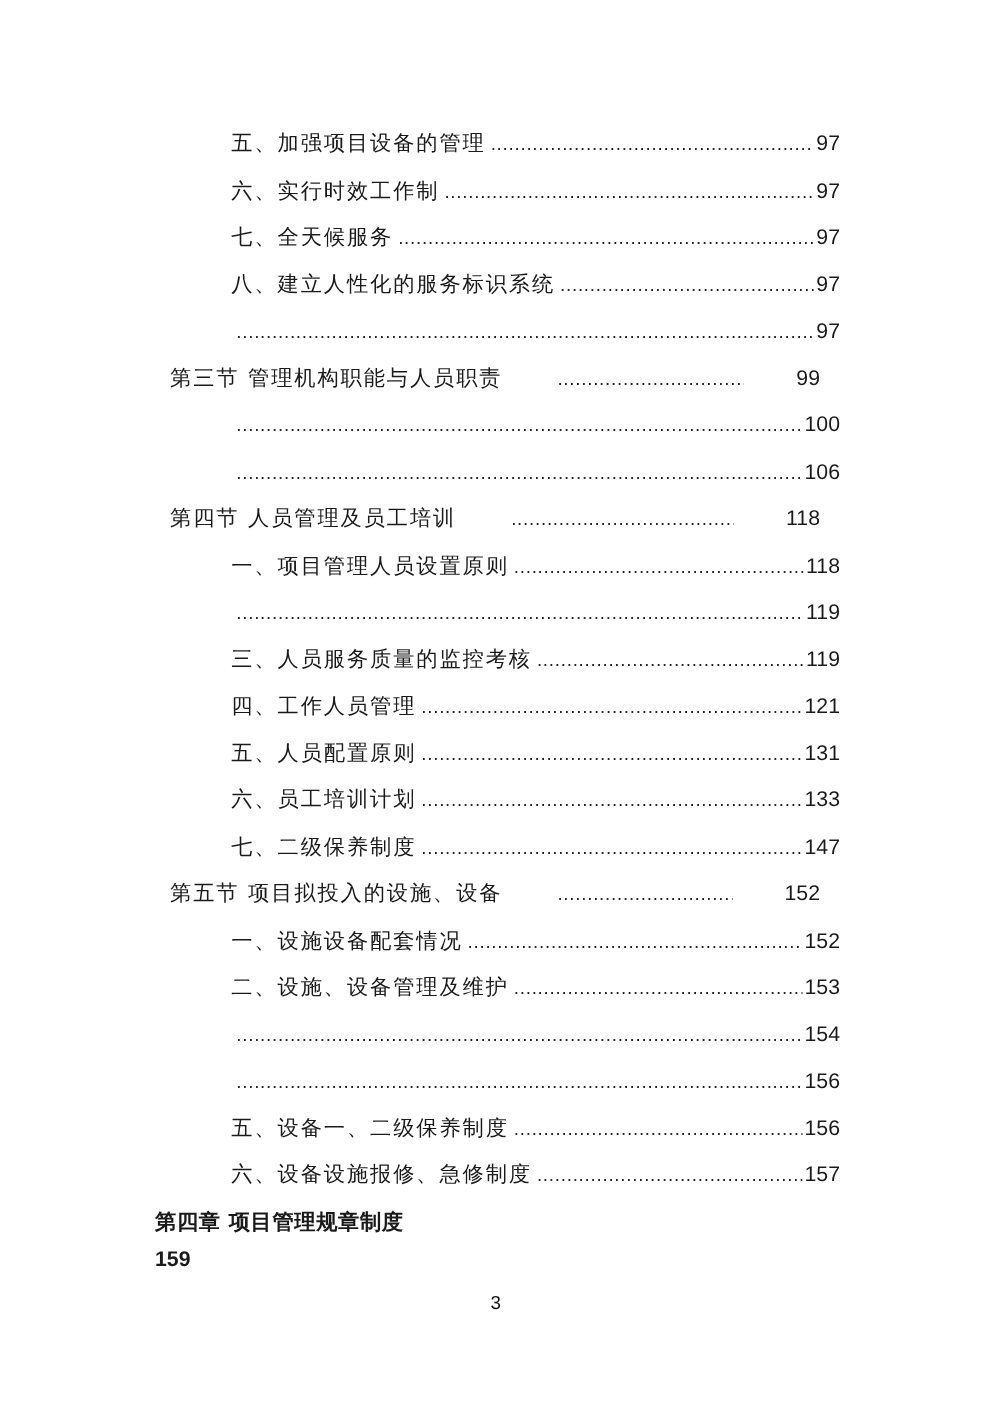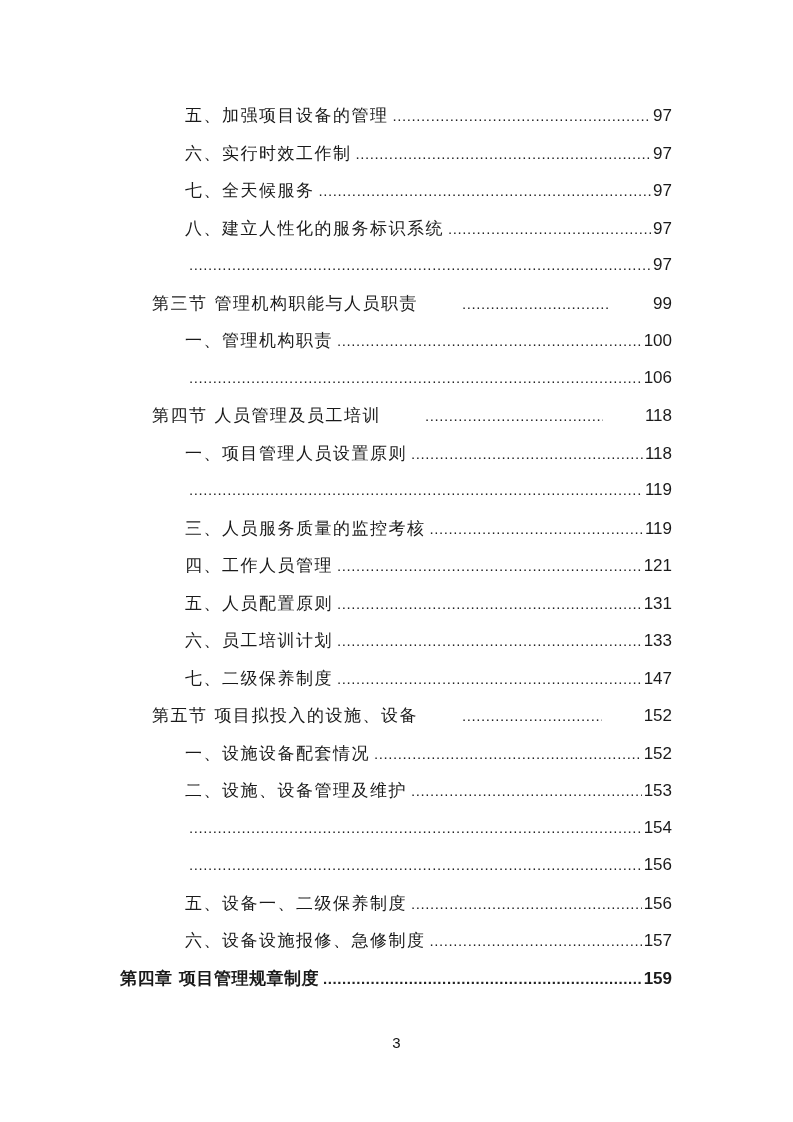--- a/index.html
+++ b/index.html
@@ -24,22 +24,22 @@
     .toc-row {
       position: absolute;
       display: flex;
       align-items: baseline;
       height: 30px;
       font-size: 17px;
       line-height: 30px;
       white-space: nowrap;
     }
     .toc-row.level-2 { left: 185px; width: 487px; }
-    .toc-row.level-1 { left: 152px; width: 520px; gap: 40px; }
-    .toc-row.level-0 { left: 120px; width: 552px; font-weight: bold; }
+    .toc-row.level-1 { left: 136px; width: 520px; gap: 40px; }
+    .toc-row.level-0 { left: 120px; width: 552px; font-weight: bold; flex-direction: column; }
     .toc-title {
       flex: 0 0 auto;
       letter-spacing: 1.5px;
     }
     .toc-row.level-0 .toc-title { letter-spacing: 0.5px; }
     .toc-leader {
       flex: 1 1 auto;
       overflow: hidden;
       margin: 0 2px 0 4px;
       font-family: "Liberation Sans", sans-serif;
@@ -94,21 +94,20 @@
   <div class="toc-row level-2" style="top:150px">
     <span class="toc-leader"></span>
     <span class="toc-page">97</span>
   </div>
   <div class="toc-row level-1" style="top:187.5px">
     <span class="toc-title">第三节 管理机构职能与人员职责</span>
     <span class="toc-leader"></span>
     <span class="toc-page">99</span>
   </div>
   <div class="toc-row level-2" style="top:225px">
-    <span class="toc-title">一、管理机构职责</span>
     <span class="toc-leader"></span>
     <span class="toc-page">100</span>
   </div>
   <div class="toc-row level-2" style="top:262.5px">
     <span class="toc-leader"></span>
     <span class="toc-page">106</span>
   </div>
   <div class="toc-row level-1" style="top:300px">
     <span class="toc-title">第四节 人员管理及员工培训</span>
     <span class="toc-leader"></span>

